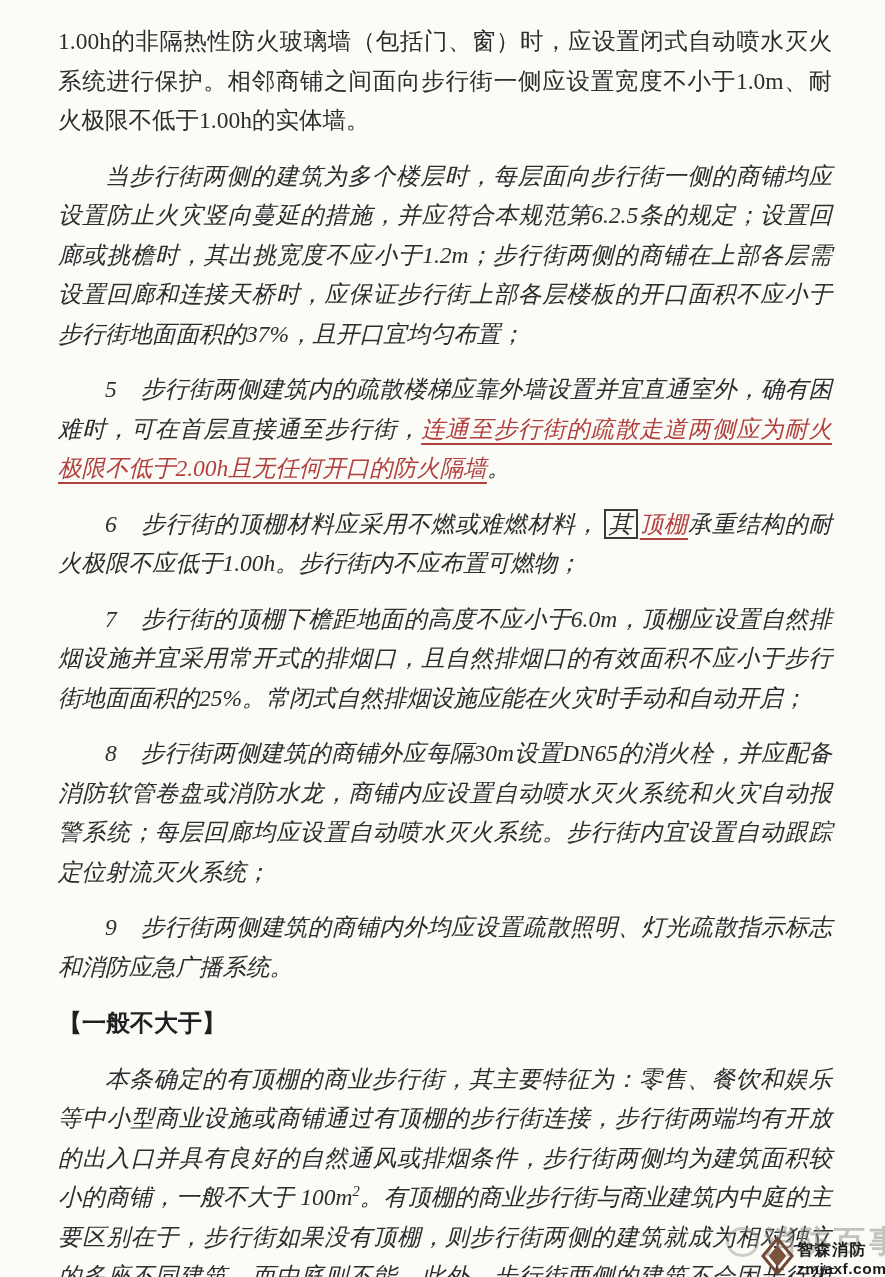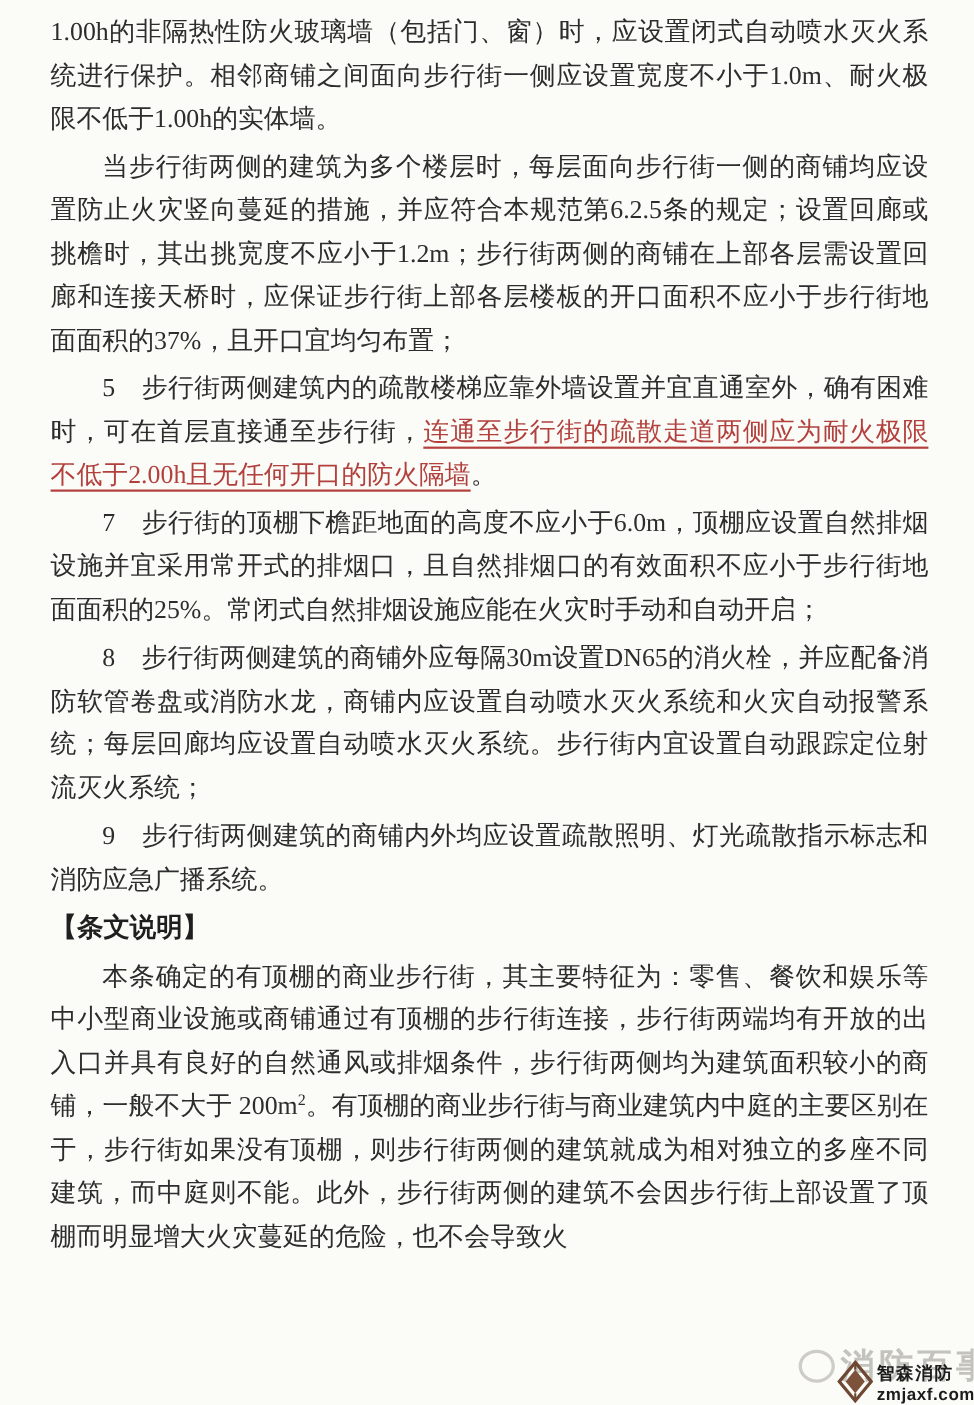--- a/index.html
+++ b/index.html
@@ -7,22 +7,22 @@
     width:885px;height:1277px;overflow:hidden;position:relative;
     background:#fbfbf8;
     font-family:"Liberation Serif","DejaVu Serif",serif;
   }
   .page{position:absolute;inset:0;}
   .doc{
     position:absolute;left:42px;right:37px;top:6px;
     color:#2d2d2d;font-size:23.5px;line-height:39.5px;
     text-align:justify;
   }
-  .para{margin:4px;padding:0;}
-  .indent{text-indent:2em;}
+  .para{margin:16px;padding:0;}
+  .indent{text-indent:2em;font-style:italic;}
   .heading-para .seg{
     font-family:"Liberation Sans","DejaVu Sans",sans-serif;
     font-weight:bold;font-size:24px;color:#1f1f1f;
   }
   .seg{white-space:pre-wrap;}
   .red-ul{
     color:#b2413d;
     text-decoration:underline;
     text-decoration-thickness:2px;
     text-underline-offset:6px;
@@ -70,25 +70,26 @@
 </style>
 </head>
 <body>
 
 <main class="page">
 
   <article class="doc" id="doc-body">
       <p class="para"><span class="seg">1.00h的非隔热性防火玻璃墙（包括门、窗）时，应设置闭式自动喷水灭火系统进行保护。相邻商铺之间面向步行街一侧应设置宽度不小于1.0m、耐火极限不低于1.00h的实体墙。</span></p>
       <p class="para indent"><span class="seg">当步行街两侧的建筑为多个楼层时，每层面向步行街一侧的商铺均应设置防止火灾竖向蔓延的措施，并应符合本规范第6.2.5条的规定；设置回廊或挑檐时，其出挑宽度不应小于1.2m；步行街两侧的商铺在上部各层需设置回廊和连接天桥时，应保证步行街上部各层楼板的开口面积不应小于步行街地面面积的37%，且开口宜均匀布置；</span></p>
       <p class="para indent"><span class="seg">5　步行街两侧建筑内的疏散楼梯应靠外墙设置并宜直通室外，确有困难时，可在首层直接通至步行街，</span><span class="seg red-ul">连通至步行街的疏散走道两侧应为耐火极限不低于2.00h且无任何开口的防火隔墙</span><span class="seg">。</span></p>
+      <p class="para indent"><span class="seg">6　步行街的顶棚材料应采用不燃或难燃材料，</span><span class="seg boxed">其</span><span class="seg red-ul">顶棚</span><span class="seg">承重结构的耐火极限不应低于1.00h。步行街内不应布置可燃物；</span></p>
       <p class="para indent"><span class="seg">7　步行街的顶棚下檐距地面的高度不应小于6.0m，顶棚应设置自然排烟设施并宜采用常开式的排烟口，且自然排烟口的有效面积不应小于步行街地面面积的25%。常闭式自然排烟设施应能在火灾时手动和自动开启；</span></p>
       <p class="para indent"><span class="seg">8　步行街两侧建筑的商铺外应每隔30m设置DN65的消火栓，并应配备消防软管卷盘或消防水龙，商铺内应设置自动喷水灭火系统和火灾自动报警系统；每层回廊均应设置自动喷水灭火系统。步行街内宜设置自动跟踪定位射流灭火系统；</span></p>
       <p class="para indent"><span class="seg">9　步行街两侧建筑的商铺内外均应设置疏散照明、灯光疏散指示标志和消防应急广播系统。</span></p>
-      <p class="para heading-para"><span class="seg">【条文说明】</span></p>
-      <p class="para indent"><span class="seg">本条确定的有顶棚的商业步行街，其主要特征为：零售、餐饮和娱乐等中小型商业设施或商铺通过有顶棚的步行街连接，步行街两端均有开放的出入口并具有良好的自然通风或排烟条件，步行街两侧均为建筑面积较小的商铺，一般不大于 200m</span><span class="seg sup">2</span><span class="seg">。有顶棚的商业步行街与商业建筑内中庭的主要区别在于，步行街如果没有顶棚，则步行街两侧的建筑就成为相对独立的多座不同建筑，而中庭则不能。此外，步行街两侧的建筑不会因步行街上部设置了顶棚而明显增大火灾蔓延的危险，也不会导致火</span></p>
+      <p class="para heading-para"><span class="seg">【一般不大于】</span></p>
+      <p class="para indent"><span class="seg">本条确定的有顶棚的商业步行街，其主要特征为：零售、餐饮和娱乐等中小型商业设施或商铺通过有顶棚的步行街连接，步行街两端均有开放的出入口并具有良好的自然通风或排烟条件，步行街两侧均为建筑面积较小的商铺，一般不大于 100m</span><span class="seg sup">2</span><span class="seg">。有顶棚的商业步行街与商业建筑内中庭的主要区别在于，步行街如果没有顶棚，则步行街两侧的建筑就成为相对独立的多座不同建筑，而中庭则不能。此外，步行街两侧的建筑不会因步行街上部设置了顶棚而明显增大火灾蔓延的危险，也不会导致火</span></p>
     </article>
 
   <div class="wm-gray">
     <span class="wm-circle"></span>
     <span class="wm-gray-text">消防百事通</span>
   </div>
 
   <div class="wm-logo">
     <span>
       <svg viewBox="0 0 34 40" width="33" height="40" aria-hidden="true">

